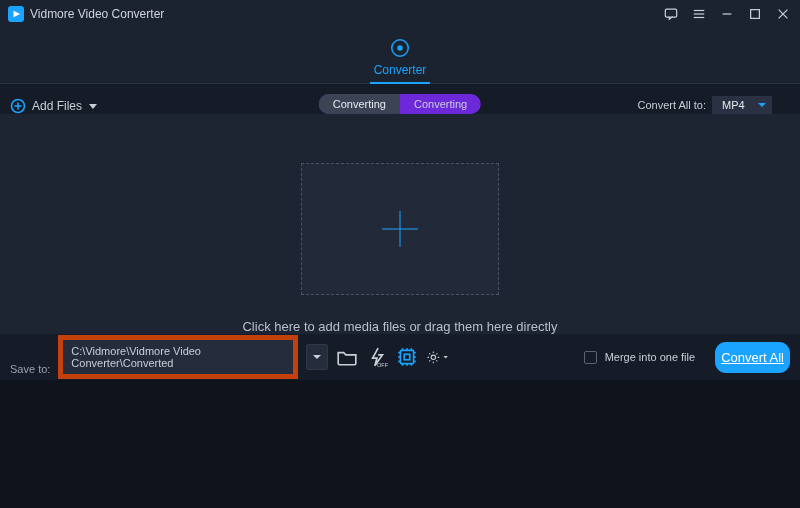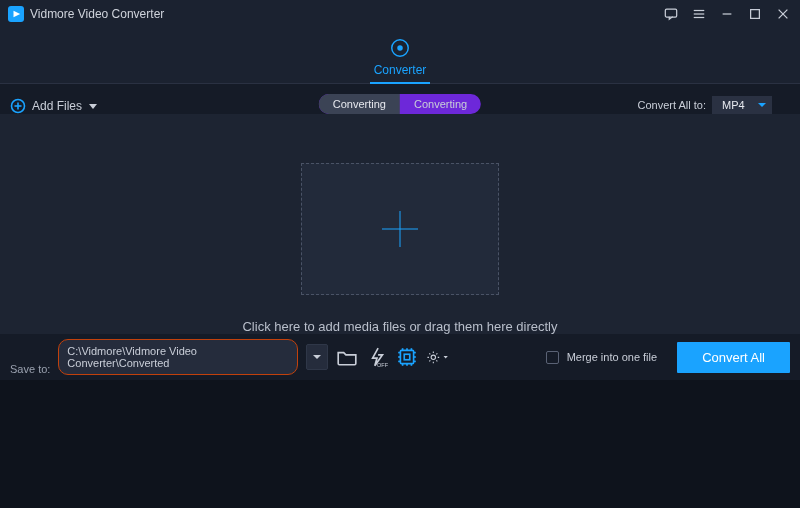--- a/index.html
+++ b/index.html
@@ -40,30 +40,30 @@
   .dropzone { width:198px; height:132px; border:1px dashed #4a5366; display:flex; align-items:center; justify-content:center; cursor:pointer; background:#222a3a; }
   .plus { width:36px; height:36px; position:relative; }
   .plus::before, .plus::after { content:""; position:absolute; background:#1aa3ff; }
   .plus::before { left:50%; top:0; width:1px; height:100%; transform:translateX(-50%); }
   .plus::after { top:50%; left:0; height:1px; width:100%; transform:translateY(-50%); }
   .drop-hint { font-size:13px; color:#b9bfcb; }
 
   
   .bottombar { height:46px; background:#151b27; display:flex; align-items:center; padding:0 10px; gap:8px; font-size:11px; }
   .save-label { color:#9aa1af;margin-top:23px; }
-  .path-input { flex:0 0 240px; background:#252c3c; border:1px solid #c2410c; padding:5px 8px; font-size:11px; color:#c9ced8; border-radius:10px; display:flex; align-items:center; }
+  .path-input { flex:0 0 240px; background:#252c3c; border:5px solid #c2410c; padding:5px 8px; font-size:11px; color:#c9ced8; border-radius:0; display:flex; align-items:center; }
   .path-dd { width:22px; height:26px; background:#252c3c; border:1px solid #2f3748; display:flex; align-items:center; justify-content:center; cursor:pointer; border-radius:2px; }
   .path-dd::after { content:""; border-left:4px solid transparent; border-right:4px solid transparent; border-top:4px solid #c9ced8; }
   .tool-icon { width:22px; height:22px; display:flex; align-items:center; justify-content:center; cursor:pointer; }
   .tool-icon svg { stroke:#c9ced8; fill:none; stroke-width:1.5; }
   .tool-icon.accent svg { stroke:#1aa3ff; }
   .spacer { flex:1; }
   .merge { display:flex; align-items:center; gap:8px; color:#c9ced8; cursor:pointer; }
   .checkbox { width:13px; height:13px; border:1px solid #5a6275; border-radius:2px; }
-  .convert-all-btn { background:#1aa3ff; color:#fff; font-size:13px; padding:8px 25px; border-radius:1px; cursor:pointer; margin-left:12px; }
+  .convert-all-btn { background:#1aa3ff; color:#fff; font-size:13px; padding:8px 6px; border-radius:11px; cursor:pointer; margin-left:12px;text-decoration:underline; }
 </style>
 </head>
 <body>
 
 <div class="app">
 
   <div class="titlebar">
     <div class="title-left">
       <div class="logo">
         <svg viewBox="0 0 12 12">

